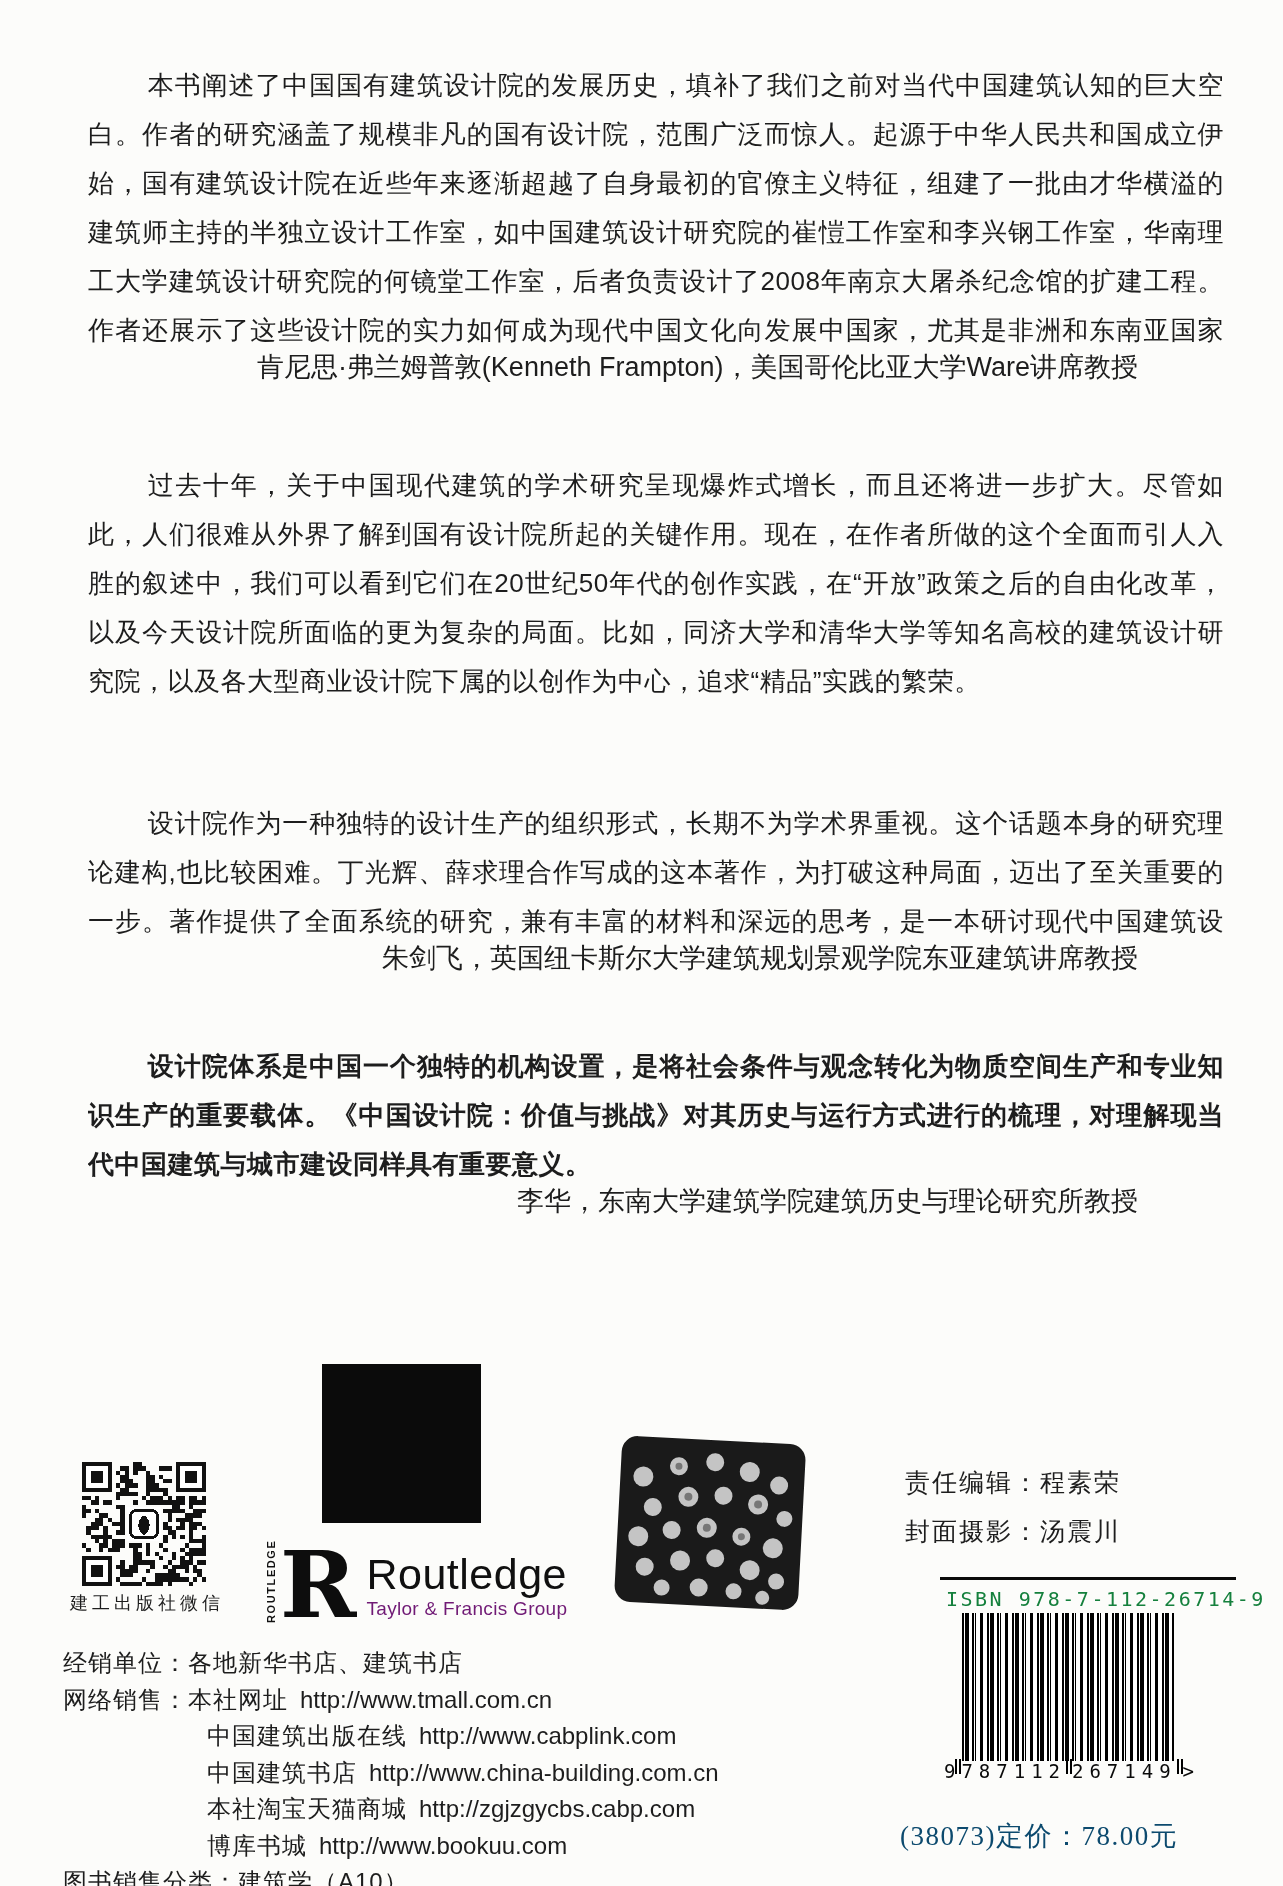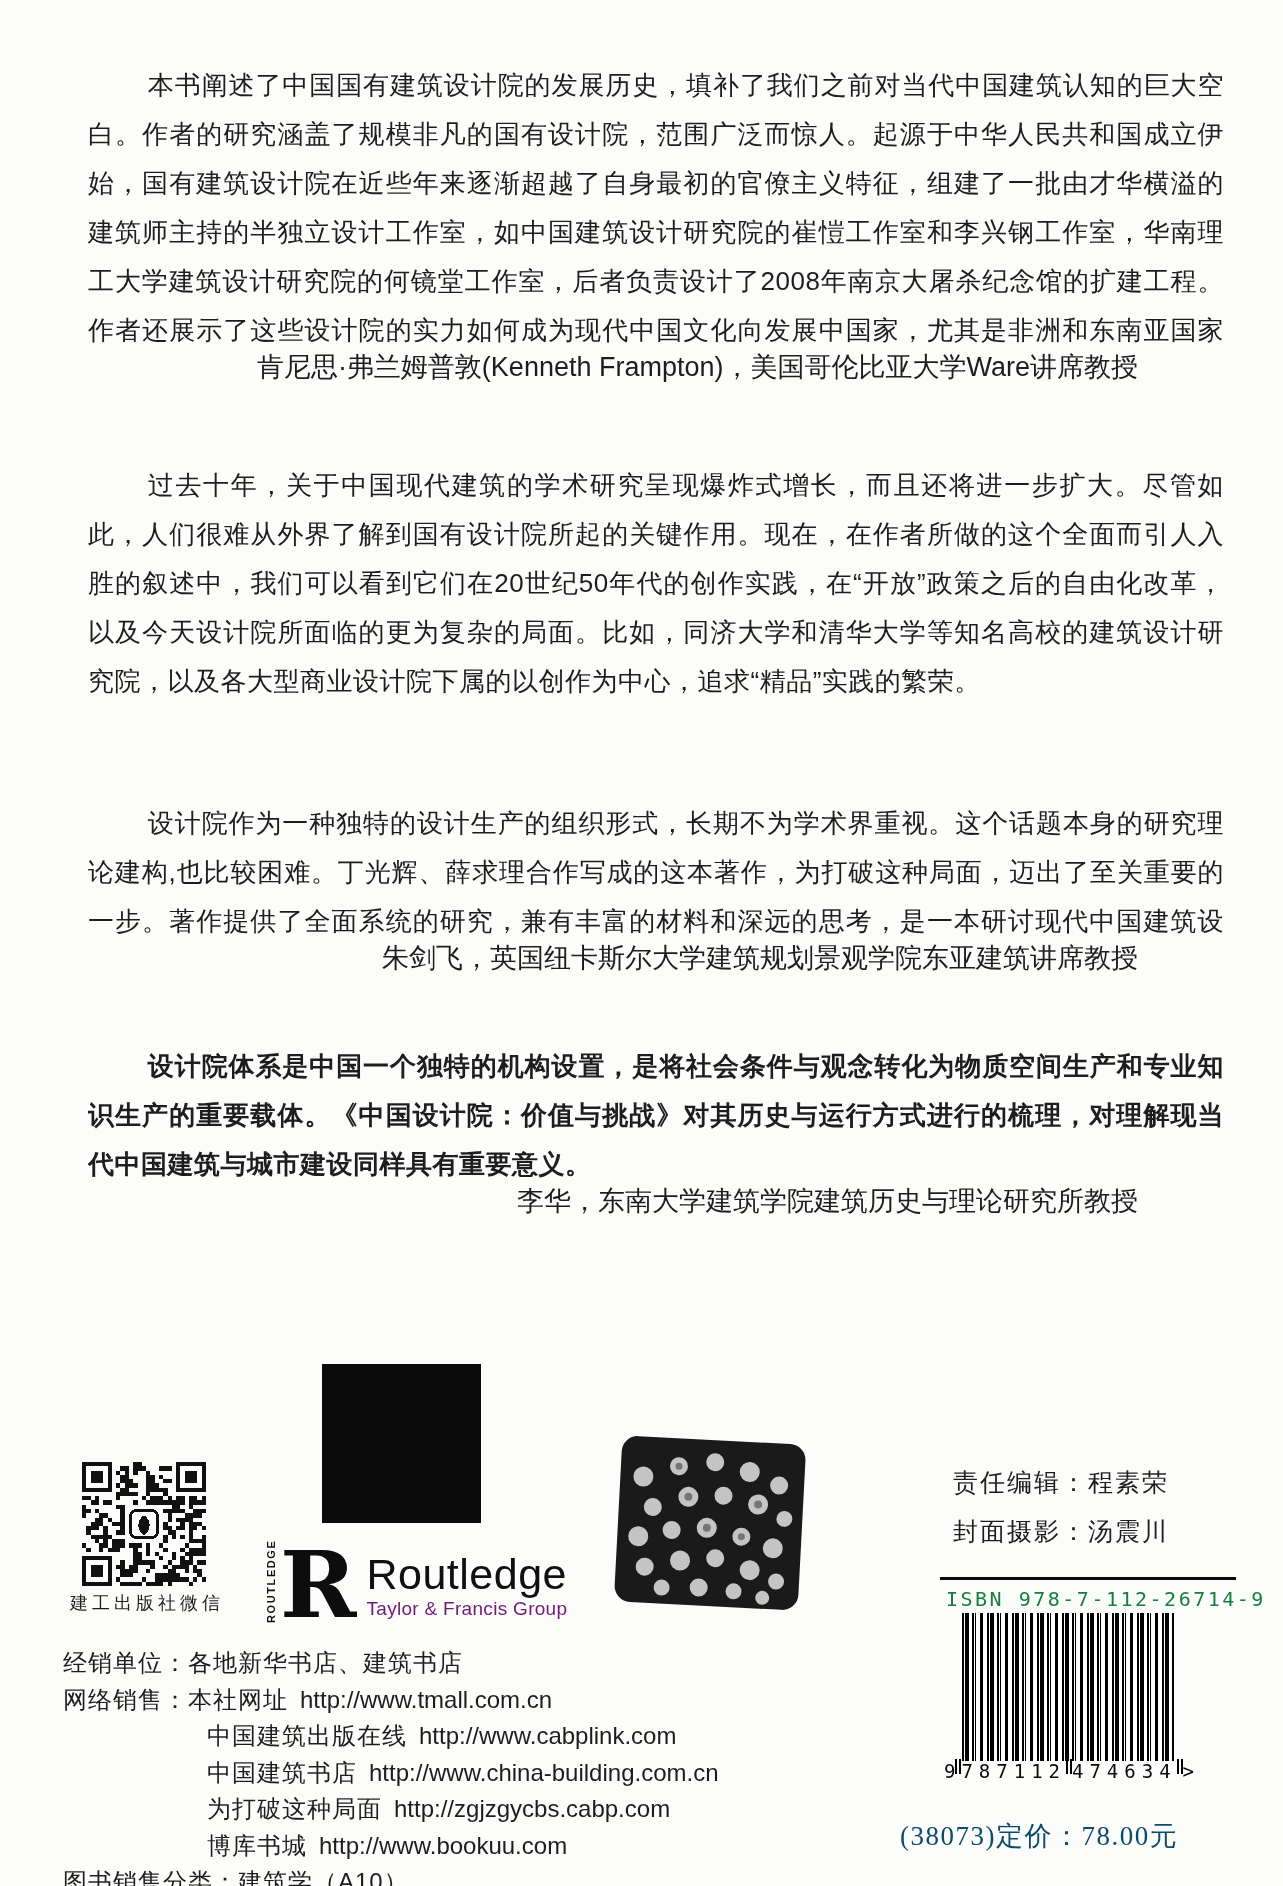--- a/index.html
+++ b/index.html
@@ -67,21 +67,21 @@
   .rl-group{font-size:19px;line-height:24px;color:#701a75;letter-spacing:.3px;}
 
   .stamp{
     position:absolute;left:616px;top:1438px;width:188px;height:172px;
     transform:rotate(3deg);
   }
 
   .editor-block{
     position:absolute;left:905px;top:1458px;
     font-family:"Liberation Serif",serif;
-    font-size:25px;line-height:49px;letter-spacing:2px;white-space:nowrap;margin-left:48px;
+    font-size:25px;line-height:49px;letter-spacing:2px;white-space:nowrap;
   }
 
   .isbn-rule{position:absolute;left:940px;top:1577px;width:296px;height:3px;background:#0a0a0a;}
   .isbn-text{
     position:absolute;left:946px;top:1587px;
     font-family:"DejaVu Sans Mono",monospace;
     font-size:20px;letter-spacing:2.5px;white-space:nowrap;color:#15803d;
   }
   .barcode-bars{
     position:absolute;left:962px;top:1613px;width:212px;height:148px;
@@ -484,42 +484,42 @@
   </div>
 
   <div class="isbn-rule"></div>
   <div class="isbn-text">ISBN 978-7-112-26714-9</div>
   <div class="barcode-bars"></div>
   <div class="barcode-digits">
     <span>9</span>
     <span class="guard"></span>
     <span class="grp">787112</span>
     <span class="guard"></span>
-    <span class="grp">474634</span>
+    <span class="grp">267149</span>
     <span class="guard"></span>
     <span>&gt;</span>
   </div>
 
   <div class="price-line">(38073)定价：78.00元</div>
 
   <div class="sales">
     <div class="srow">
       <span>经销单位：</span><span>各地新华书店、建筑书店</span>
     </div>
     <div class="srow">
       <span>网络销售：</span><span>本社网址</span><span class="url">http://www.tmall.com.cn</span>
     </div>
     <div class="srow">
       <span class="indent"></span><span>中国建筑出版在线</span><span class="url">http://www.cabplink.com</span>
     </div>
     <div class="srow">
       <span class="indent"></span><span>中国建筑书店</span><span class="url">http://www.china-building.com.cn</span>
     </div>
     <div class="srow">
-      <span class="indent"></span><span>为打破这种局面</span><span class="url">http://zgjzgycbs.cabp.com</span>
+      <span class="indent"></span><span>本社淘宝天猫商城</span><span class="url">http://zgjzgycbs.cabp.com</span>
     </div>
     <div class="srow">
       <span class="indent"></span><span>博库书城</span><span class="url">http://www.bookuu.com</span>
     </div>
     <div class="srow">
       <span>图书销售分类：</span><span>建筑学（A10）</span>
     </div>
   </div>
 
 </div>

